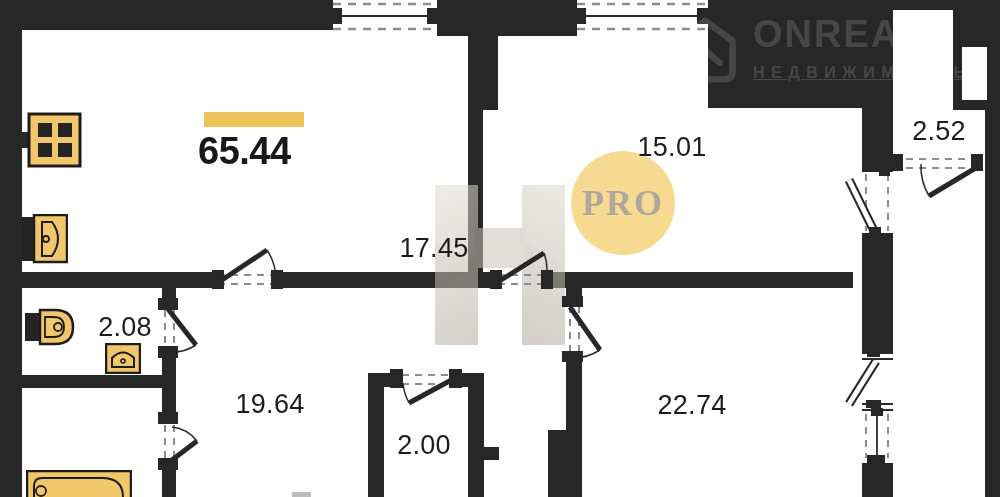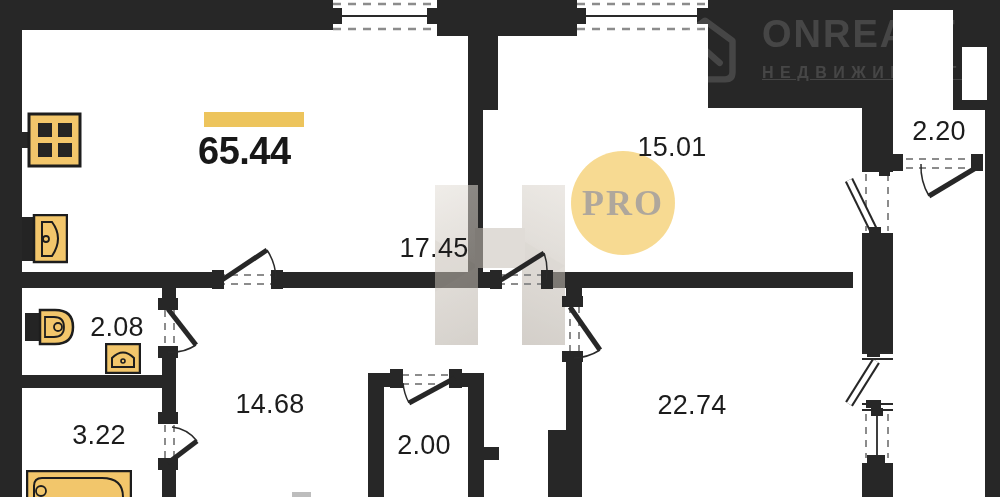--- a/index.html
+++ b/index.html
@@ -16,21 +16,21 @@
   .lbl{position:absolute;width:90px;text-align:center;font-size:27px;color:#1c1c1c;
        z-index:12;letter-spacing:.3px;}
   .total{position:absolute;left:198px;top:112px;width:112px;z-index:12;}
   .total-bar{width:100px;height:15px;background:var(--accent);margin:0 auto;}
   .total-num{font-size:38px;font-weight:700;color:#181818;margin-top:3px;letter-spacing:-.5px;}
   .pro{position:absolute;left:571px;top:151px;width:104px;height:104px;border-radius:50%;
        background:var(--pro-bg);z-index:10;display:flex;align-items:center;justify-content:center;
        opacity:.93;font-family:Liberation Serif, serif;}
   .pro span{font-size:36px;font-weight:600;color:var(--pro-tx);letter-spacing:2px;}
   .brand{position:absolute;left:672px;top:14px;z-index:10;display:flex;align-items:flex-start;
-         gap:24px;opacity:.14;color:#ffffff;}
+         gap:15px;opacity:.14;color:#ffffff;}
   .brand-texts{display:flex;flex-direction:column;}
   .brand-name{font-size:38px;font-weight:700;letter-spacing:2px;line-height:40px;}
   .brand-sub{font-size:16px;font-weight:700;letter-spacing:6.5px;margin-top:10px;text-decoration:underline;}
   .wm-h{position:absolute;left:435px;top:185px;width:130px;height:160px;z-index:6;opacity:.55;}
   .wm-bar{position:absolute;top:0;width:43px;height:160px;
           background:linear-gradient(155deg,#e4dfd8 0%,#cdc6bd 45%,#b4aca2 100%);}
   .wm-bar.right{left:87px;background:linear-gradient(205deg,#ded8d0 0%,#c6bfb6 50%,#b0a89e 100%);}
   .wm-bar.left{left:0;}
   .wm-bar:after{content:"";position:absolute;left:0;top:55px;width:43px;height:52px;
           background:#bfb8ae;clip-path:polygon(0 0,100% 50%,0 100%);opacity:.6;}
@@ -193,24 +193,23 @@
     </g>
   </svg>
 
   <div class="total">
     <div class="total-bar"></div>
     <div class="total-num">65.44</div>
   </div>
 
   <div class="lbl" style="left:389px;top:233px">17.45</div>
   <div class="lbl" style="left:627px;top:132px">15.01</div>
-  <div class="lbl" style="left:894px;top:116px">2.20</div>
-  <div class="lbl" style="left:72px;top:312px">2.08</div>
-  <div class="lbl" style="left:54px;top:420px">3.22</div>
-  <div class="lbl" style="left:225px;top:389px">14.68</div>
+  <div class="lbl" style="left:894px;top:116px">2.52</div>
+  <div class="lbl" style="left:80px;top:312px">2.08</div>
+  <div class="lbl" style="left:225px;top:389px">19.64</div>
   <div class="lbl" style="left:379px;top:430px">2.00</div>
   <div class="lbl" style="left:647px;top:390px">22.74</div>
 
   <div class="pro">
     <span>PRO</span>
   </div>
 
   <div class="brand">
     <svg width="66" height="72" viewBox="0 0 72 76">
       <path d="M36,6 L66,28 V62 Q66,70 58,70 H14 Q6,70 6,62 V28 Z" fill="none" stroke="#ffffff" stroke-width="7" stroke-linejoin="round"></path>

